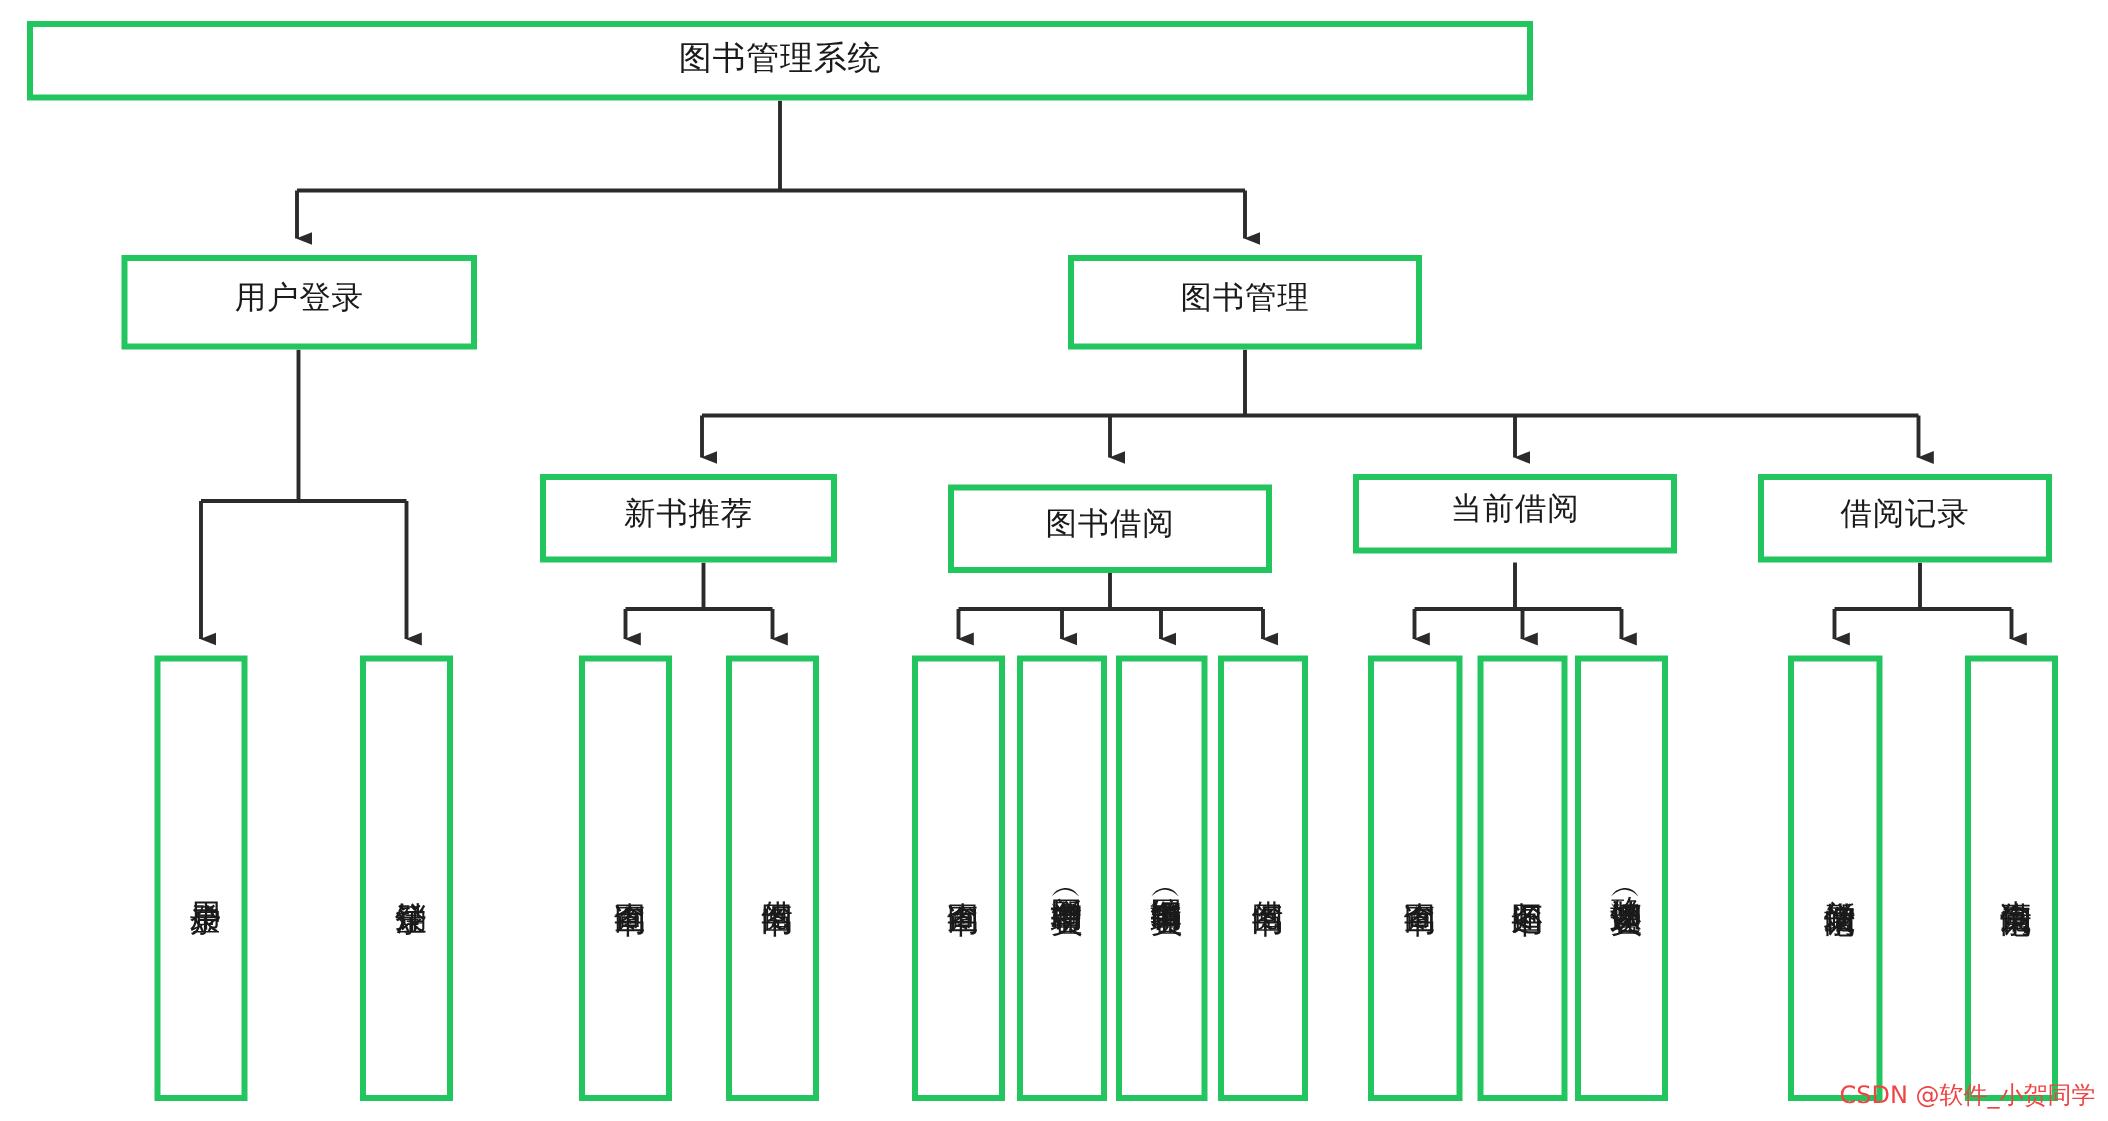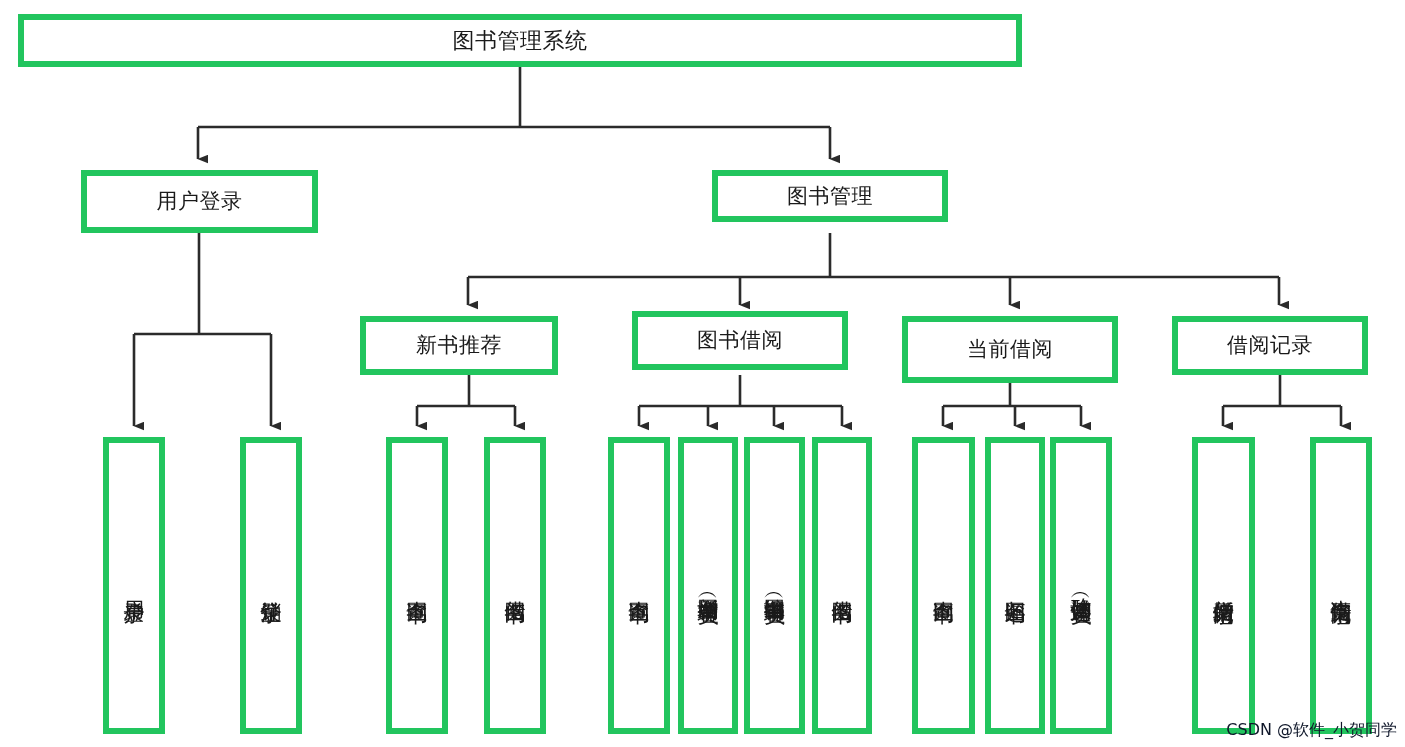--- a/index.html
+++ b/index.html
@@ -22,25 +22,26 @@
     left: 0;
     top: 0;
     width: 1405px;
     height: 747px;
     pointer-events: none;
   }
   .node {
     position: absolute;
     box-sizing: border-box;
     background: #ffffff;
-    border: 6px solid #22c55e;
+    border: 4px solid #22c55e;
     display: flex;
     align-items: center;
     justify-content: center;
     z-index: 2;
+    font-family: Liberation Mono, monospace;
   }
   .node .lbl {
     color: #1a1a1a;
     text-align: center;
     line-height: 1.18;
     letter-spacing: 0.5px;
   }
   
   .node.h .lbl {
     font-size: 21px;
@@ -62,21 +63,21 @@
     line-height: 1.05;
     letter-spacing: 1px;
     white-space: nowrap;
     max-height: 100%;
   }
   #watermark {
     position: absolute;
     right: 8px;
     bottom: 6px;
     font-size: 16px;
-    color: #0f172a;
+    color: #ef4444;
     z-index: 5;
     white-space: nowrap;
     font-family: "DejaVu Sans", "Liberation Sans", sans-serif;
   }
 </style>
 </head>
 <body>
 
 <div id="canvas">
 
@@ -123,30 +124,30 @@
       </g>
   </svg>
 
   <div id="nodes">
       <div class="node h root" style="left: 18px; top: 14px; width: 1004px; height: 53px;">
         <span class="lbl">图书管理系统</span>
       </div>
       <div class="node h" style="left: 81px; top: 170px; width: 237px; height: 63px;">
         <span class="lbl">用户登录</span>
       </div>
-      <div class="node h" style="left: 712px; top: 170px; width: 236px; height: 52px;">
+      <div class="node h" style="left: 712px; top: 170px; width: 236px; height: 63px;">
         <span class="lbl">图书管理</span>
       </div>
       <div class="node h" style="left: 360px; top: 316px; width: 198px; height: 59px;">
         <span class="lbl">新书推荐</span>
       </div>
-      <div class="node h" style="left: 632px; top: 311px; width: 216px; height: 59px;">
+      <div class="node h" style="left: 632px; top: 323px; width: 216px; height: 59px;">
         <span class="lbl">图书借阅</span>
       </div>
-      <div class="node h" style="left: 902px; top: 316px; width: 216px; height: 67px;">
+      <div class="node h" style="left: 902px; top: 316px; width: 216px; height: 53px;">
         <span class="lbl">当前借阅</span>
       </div>
       <div class="node h" style="left: 1172px; top: 316px; width: 196px; height: 59px;">
         <span class="lbl">借阅记录</span>
       </div>
       <div class="node v" style="left: 103px; top: 437px; width: 62px; height: 297px;">
         <span class="lbl">用户登录</span>
       </div>
       <div class="node v" style="left: 240px; top: 437px; width: 62px; height: 297px;">
         <span class="lbl">注销登录</span>

